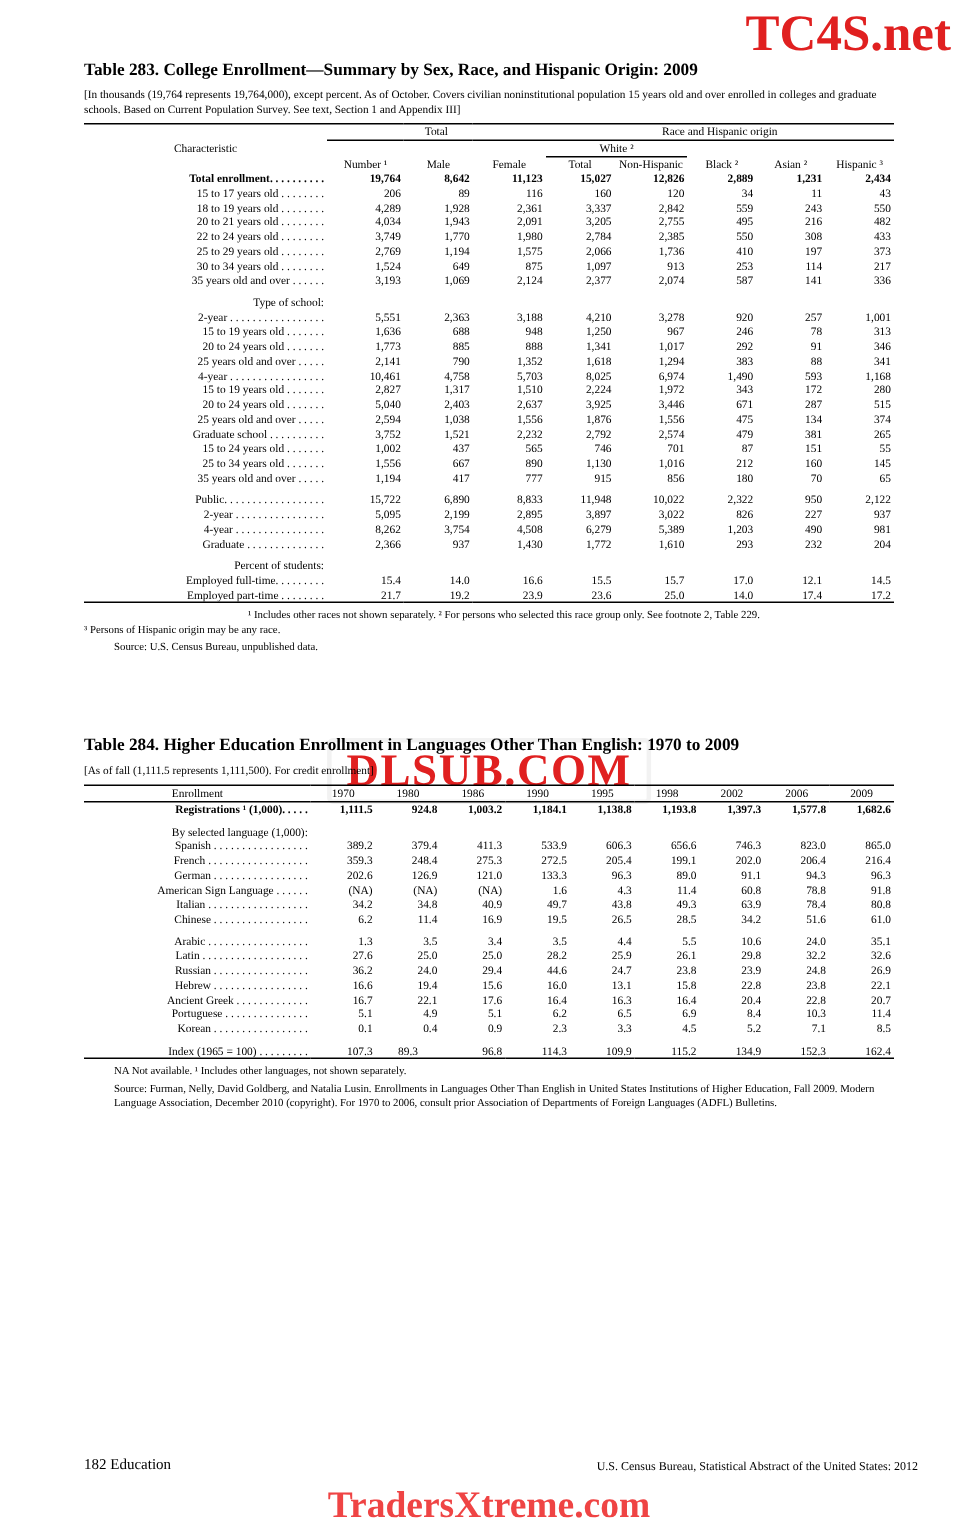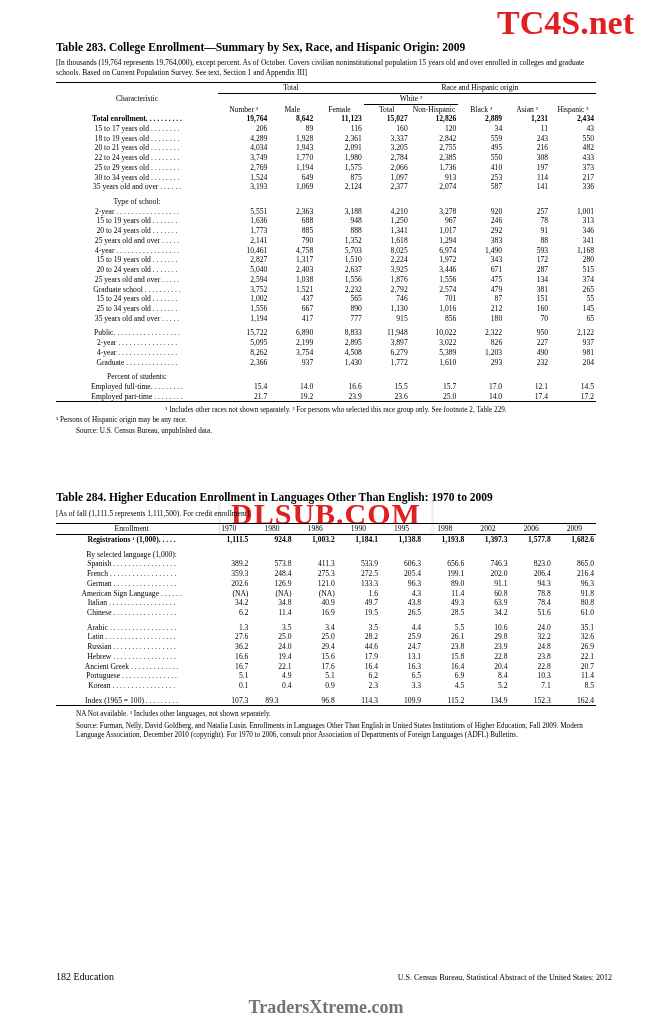--- a/index.html
+++ b/index.html
@@ -31,22 +31,22 @@
     background:transparent;
     padding:2px 10px;
     border:3px solid #f2f2f2;
     border-radius:4px;
     letter-spacing:1px;
     text-shadow:1px 1px 0 #fff,-1px 0 0 #fff,0 -1px 0 #fff;
   }
   .wm-traders{
     bottom:6px;left:50%;transform:translateX(-50%);
     font-family:"Liberation Serif", serif;
-    font-size:18px;
-    color:#737373;
+    font-size:25px;
+    color:#ef4444;
     text-shadow:1px 1px 0 #fff,-1px -1px 0 #fff;
   }
 
   .content{position:absolute;left:56px;top:40px;width:540px;}
 
   h1.tbl-title{
     font-size:11.5px;
     font-weight:bold;
     margin:0 0 4px 0;
     line-height:1.25;
@@ -69,21 +69,21 @@
     vertical-align:bottom;
     line-height:1.28;
   }
   .rule-top{border-top:1.3px solid #000;}
   .rule-bot{border-bottom:1px solid #000;}
   .hdr-cell{text-align:center;font-weight:normal;font-size:7.6px;}
   .hdr-char{text-align:left;padding-left:2px;}
   .num{text-align:right;white-space:nowrap;padding-right:4px;}
   .b{font-weight:bold;}
   .lead{
-    text-align:center;
+    text-align:right;
     white-space:nowrap;
     overflow:hidden;
   }
   .ind1{padding-left:10px;}
   .ind2{padding-left:18px;}
   .spacer td{height:5px;}
 
   .foot{
     font-size:7.2px;
     line-height:1.3;
@@ -533,21 +533,21 @@
               <td class="num"></td>
               <td class="num"></td>
               <td class="num"></td>
               <td class="num"></td>
               <td class="num"></td>
               <td class="num"></td>
             </tr>
             <tr>
               <td class="lead ind1">Spanish . . . . . . . . . . . . . . . . .</td>
               <td class="num">389.2</td>
-              <td class="num">573.8</td>
+              <td class="num">379.4</td>
               <td class="num">411.3</td>
               <td class="num">533.9</td>
               <td class="num">606.3</td>
               <td class="num">656.6</td>
               <td class="num">746.3</td>
               <td class="num">823.0</td>
               <td class="num">865.0</td>
             </tr>
             <tr>
               <td class="lead ind1">French . . . . . . . . . . . . . . . . . .</td>
@@ -646,21 +646,21 @@
               <td class="num">23.8</td>
               <td class="num">23.9</td>
               <td class="num">24.8</td>
               <td class="num">26.9</td>
             </tr>
             <tr>
               <td class="lead ind1">Hebrew . . . . . . . . . . . . . . . . .</td>
               <td class="num">16.6</td>
               <td class="num">19.4</td>
               <td class="num">15.6</td>
-              <td class="num">17.9</td>
+              <td class="num">16.0</td>
               <td class="num">13.1</td>
               <td class="num">15.8</td>
               <td class="num">22.8</td>
               <td class="num">23.8</td>
               <td class="num">22.1</td>
             </tr>
             <tr>
               <td class="lead ind1">Ancient Greek . . . . . . . . . . . . .</td>
               <td class="num">16.7</td>
               <td class="num">22.1</td>

